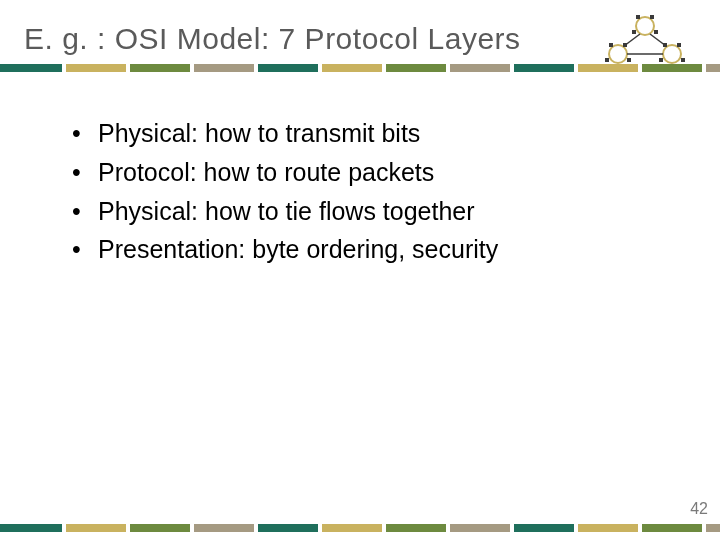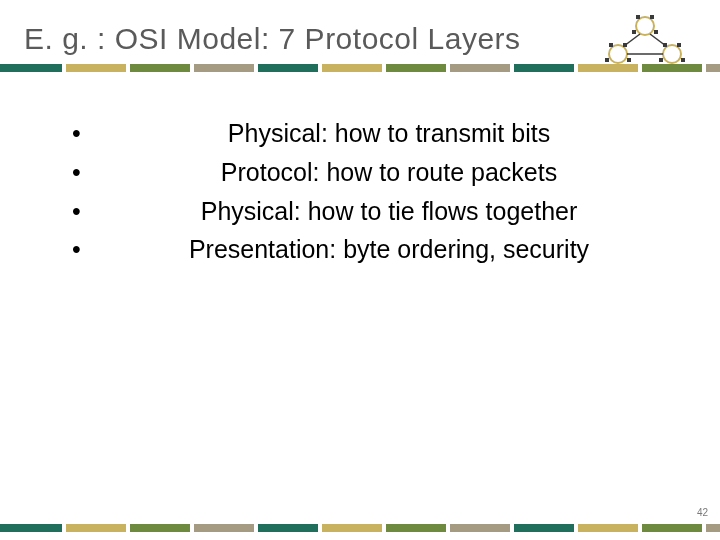--- a/index.html
+++ b/index.html
@@ -10,21 +10,20 @@
     background: #ffffff;
     font-family: Arial, Helvetica, sans-serif;
     overflow: hidden;
     position: relative;
   }
   .slide {
     width: 720px;
     height: 540px;
     position: relative;
     box-sizing: border-box;
-    text-align: center;
   }
   .title {
     position: absolute;
     top: 22px;
     left: 24px;
     font-size: 30px;
     color: #5a5a5a;
     letter-spacing: 0.5px;
   }
   .decor-icon {
@@ -63,21 +62,21 @@
     position: absolute;
     left: 0;
     top: 0;
     font-size: 25px;
     color: #000;
   }
   .page-num {
     position: absolute;
     right: 12px;
     bottom: 22px;
-    font-size: 10px;
+    font-size: 16px;
     color: #7a7a7a;
   }
 </style>
 </head>
 <body>
 
 <div class="slide">
 
   <div class="title">E. g. : OSI Model: 7 Protocol Layers</div>
 

